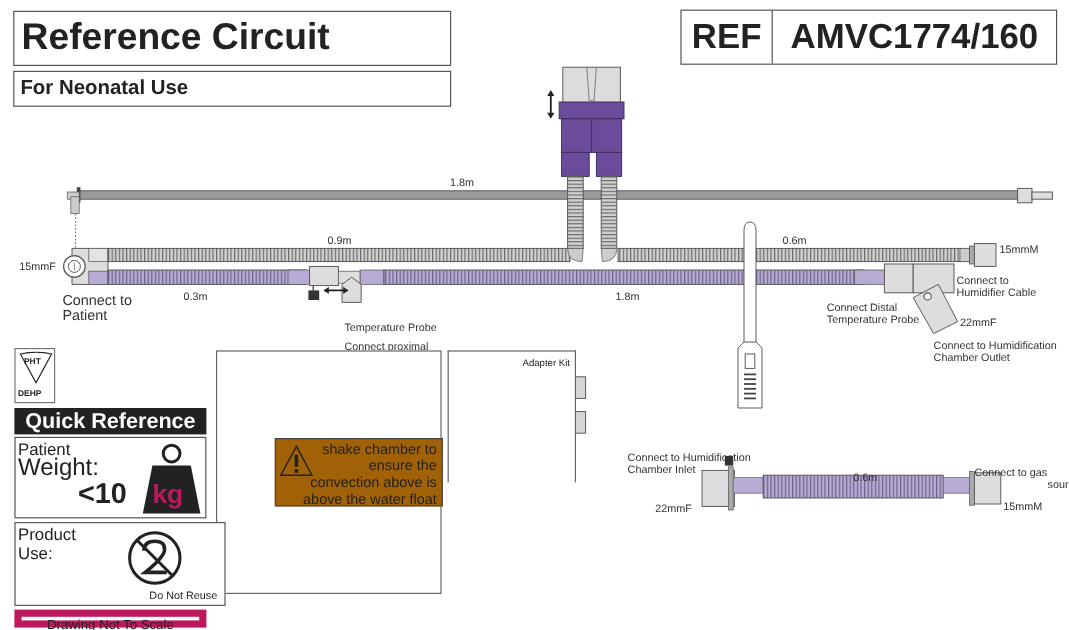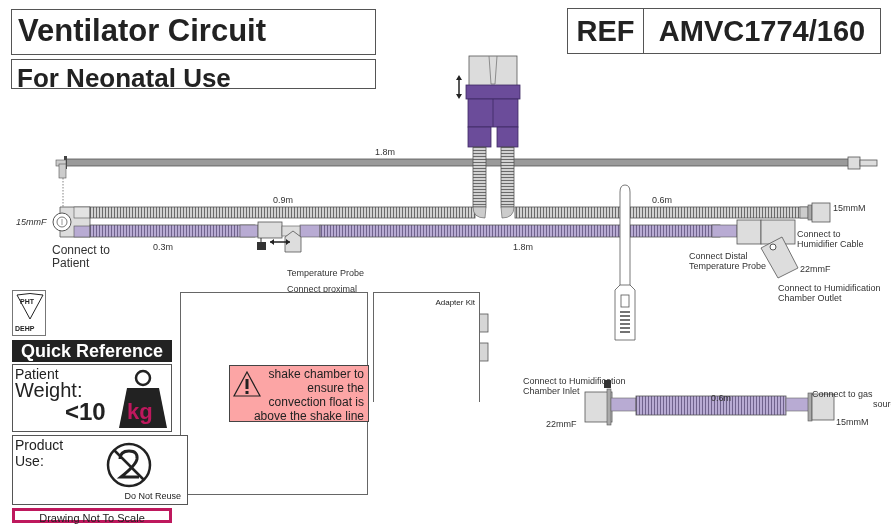--- a/index.html
+++ b/index.html
@@ -2,44 +2,44 @@
 <html><head>
 <meta charset="utf-8">
 <style>
   html,body{margin:0;padding:0;background:#fff;}
   body{width:891px;height:525px;position:relative;overflow:hidden;font-family:"Liberation Sans",sans-serif;color:#222;}
   .abs{position:absolute;}
   .box{position:absolute;border:1.5px solid #555;background:#fff;box-sizing:border-box;}
   #title-box{left:11px;top:9px;width:365px;height:46px;}
   #title-box span{position:absolute;left:6px;top:3px;font-size:31px;font-weight:bold;color:#222;}
   #subtitle-box{left:11px;top:59px;width:365px;height:30px;}
-  #subtitle-box span{position:absolute;left:5px;top:3px;font-size:26px;font-weight:bold;color:#222;}
+  #subtitle-box span{position:absolute;left:5px;top:3px;font-size:17px;font-weight:bold;color:#222;}
   #ref-box{left:567px;top:8px;width:314px;height:46px;}
   #ref-label{position:absolute;left:0;top:0;width:75px;height:100%;border-right:1.5px solid #555;display:flex;align-items:center;justify-content:center;font-size:29px;font-weight:bold;}
   #ref-value{position:absolute;left:76px;top:0;right:0;height:100%;display:flex;align-items:center;justify-content:center;font-size:29px;font-weight:bold;}
   .lbl{position:absolute;font-size:9px;color:#333;line-height:10px;white-space:nowrap;text-align:right;}
   .lbl-lg{position:absolute;font-size:12px;color:#333;line-height:14px;white-space:nowrap;}
   #diagram{position:absolute;left:0;top:0;}
   
   #pht-box{left:12px;top:290px;width:34px;height:46px;border:1px solid #777;}
   #qr-header{position:absolute;left:12px;top:340px;width:160px;height:22px;background:#222;color:#fff;font-size:18px;font-weight:bold;display:flex;align-items:center;justify-content:center;}
   #weight-box{left:12px;top:364px;width:160px;height:68px;border:1px solid #555;}
   #use-box{left:12px;top:435px;width:176px;height:70px;border:1px solid #555;}
-  #scale-box{left:12px;top:508px;width:160px;height:15px;border:3px solid #be185d;}
+  #scale-box{left:12px;top:508px;width:160px;height:15px;border:6px solid #be185d;}
   #scale-box span{display:block;text-align:center;font-size:11px;line-height:14px;}
   #shake-box{left:180px;top:292px;width:188px;height:203px;border:1.5px solid #666;}
   #adapter-box{left:373px;top:292px;width:107px;height:110px;border:1.5px solid #666;border-bottom:none;}
-  #warning{position:absolute;left:229px;top:365px;width:140px;height:57px;background:#fca5a5;border:1px solid #444;box-sizing:border-box;}
+  #warning{position:absolute;left:229px;top:365px;width:140px;height:57px;background:#a16207;border:1px solid #444;box-sizing:border-box;}
   #warning .wtext{position:absolute;right:4px;top:1px;font-size:12px;line-height:14px;text-align:right;color:#222;}
 </style>
 </head>
 <body>
 
 <div class="box" id="title-box">
-  <span>Ventilator Circuit</span>
+  <span>Reference Circuit</span>
 </div>
 <div class="box" id="subtitle-box">
   <span>For Neonatal Use</span>
 </div>
 <div class="box" id="ref-box">
   <div id="ref-label">REF</div>
   <div id="ref-value">AMVC1774/160</div>
 </div>
 
 <svg id="diagram" width="891" height="525" viewBox="0 0 891 525">
@@ -179,21 +179,21 @@
     <path d="M 265 440 L 280 448 L 288 465 L 275 470 Z" fill="#fff"></path>
     <circle cx="277" cy="453" r="3"></circle>
   </g>
 </svg>
 
 <span class="lbl" style="left:375px;top:147px;">1.8m</span>
 <span class="lbl" style="left:273px;top:195px;">0.9m</span>
 <span class="lbl" style="left:652px;top:195px;">0.6m</span>
 <span class="lbl" style="left:153px;top:242px;">0.3m</span>
 <span class="lbl" style="left:513px;top:242px;">1.8m</span>
-<span class="lbl" style="left:16px;top:217px;font-style:italic;">15mmF</span>
+<span class="lbl" style="left:16px;top:217px;">15mmF</span>
 <span class="lbl-lg" style="left:52px;top:243px;">Connect to</span>
 <span class="lbl-lg" style="left:52px;top:256px;">Patient</span>
 <span class="lbl" style="left:287px;top:258px;margin-top:26px;">Connect proximal</span>
 <span class="lbl" style="left:287px;top:268px;">Temperature Probe</span>
 <span class="lbl" style="left:689px;top:251px;">Connect Distal</span>
 <span class="lbl" style="left:689px;top:261px;">Temperature Probe</span>
 <span class="lbl" style="left:797px;top:229px;">Connect to</span>
 <span class="lbl" style="left:797px;top:239px;">Humidifier Cable</span>
 <span class="lbl" style="left:800px;top:264px;">22mmF</span>
 <span class="lbl" style="left:778px;top:283px;">Connect to Humidification</span>
@@ -210,22 +210,22 @@
 <div class="box" id="shake-box"></div>
 <div id="warning">
   <svg class="abs" style="left:3px;top:5px;" width="28" height="26" viewBox="0 0 28 26">
     <path d="M14 1 L27 25 L1 25 Z" fill="none" stroke="#222" stroke-width="1.2"></path>
     <rect x="12.5" y="8" width="3" height="10" fill="#222"></rect>
     <rect x="12.5" y="20" width="3" height="3" fill="#222"></rect>
   </svg>
   <div class="wtext">
     <div>shake chamber to</div>
     <div>ensure the</div>
-    <div>convection float is</div>
-    <div>above the shake line</div>
+    <div>convection above is</div>
+    <div>above the water float</div>
   </div>
 </div>
 
 <div class="box" id="adapter-box">
   <span class="abs" style="right:4px;top:5px;font-size:8px;">Adapter Kit</span>
 </div>
 
 <div class="box" id="pht-box">
   <svg class="abs" style="left:2px;top:2px;" width="30" height="28" viewBox="0 0 30 28">
     <path d="M2 2 Q15 -1 28 2 L15 26 Z" fill="#fff" stroke="#222" stroke-width="1"></path>

